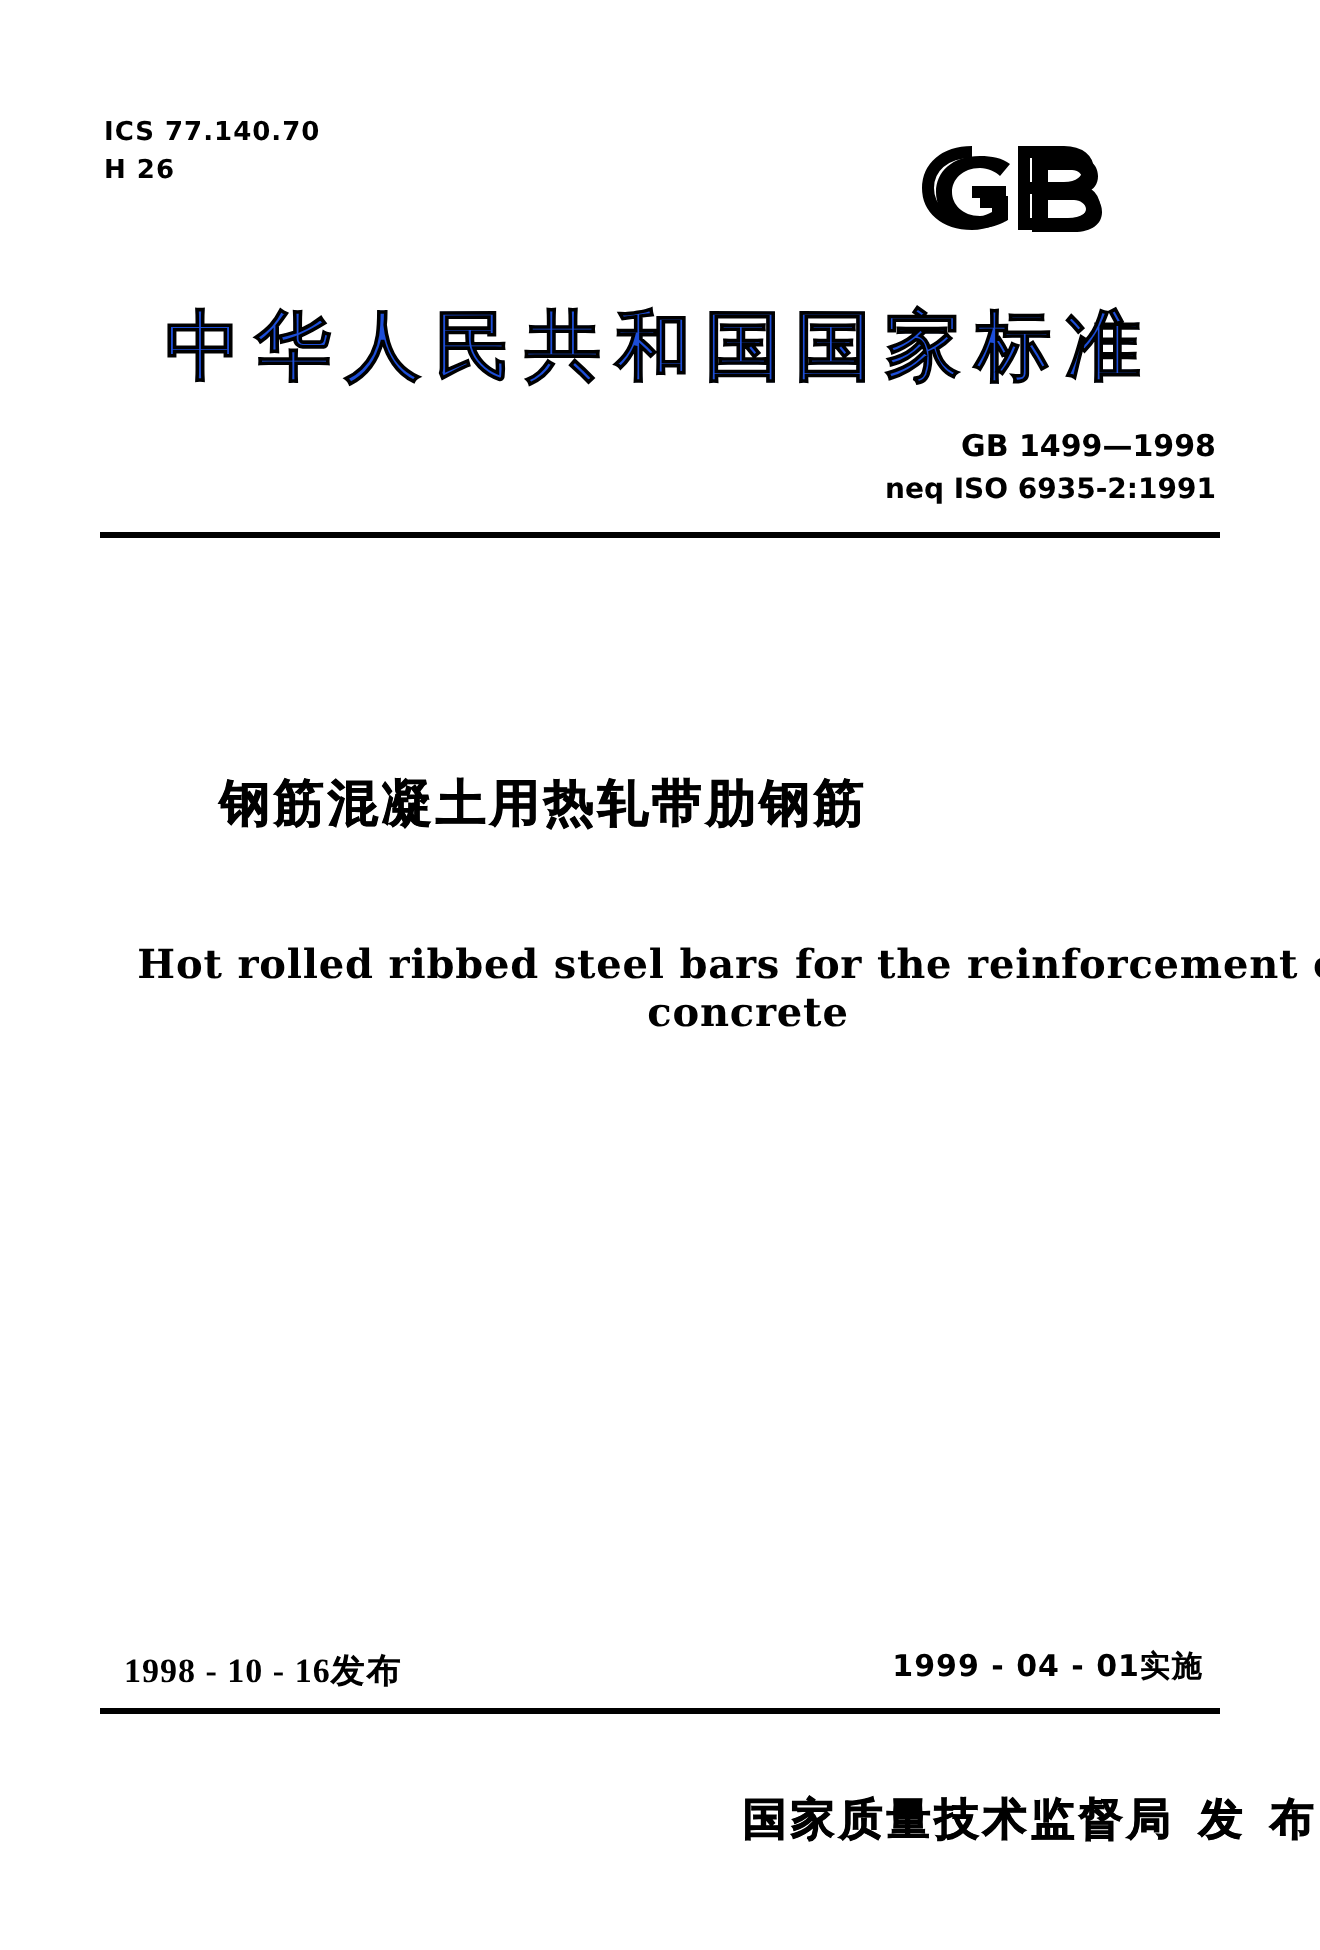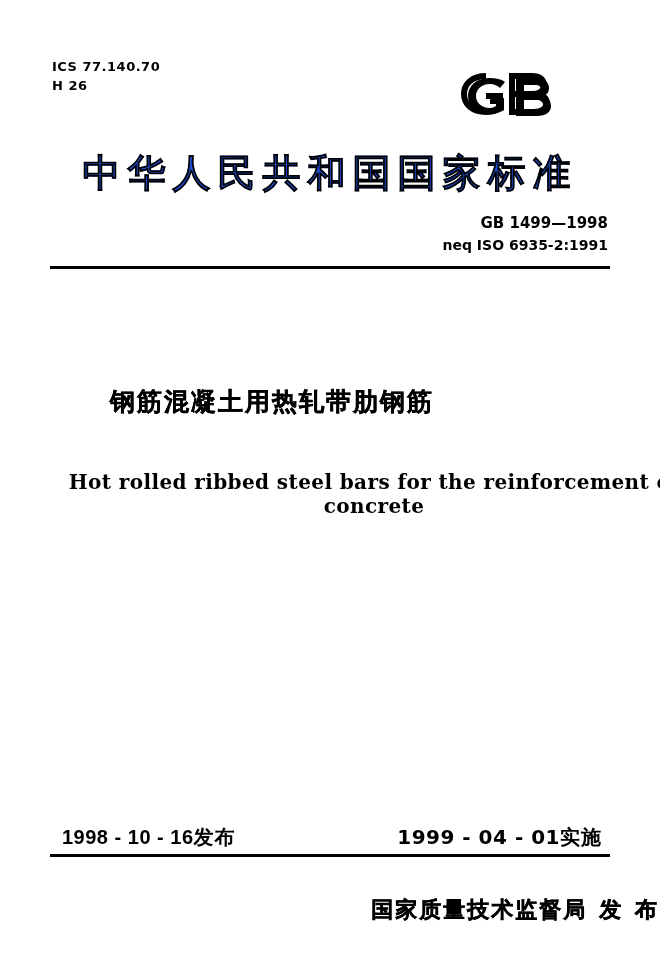--- a/index.html
+++ b/index.html
@@ -119,33 +119,33 @@
     font-size: 20px;
     letter-spacing: 0.4px;
     padding-left: 44px;
   }
 
   
   .date-issue {
     position: absolute;
     left: 62px;
     top: 824px;
-    font-family: Liberation Sans, sans-serif;
-    font-weight: bold;
-    font-size: 20px;
+    font-family: Liberation Serif, serif;
+    font-weight: bold;
+    font-size: 17px;
     letter-spacing: 0.5px;
     text-align: right;
   }
   .date-effective {
     position: absolute;
     right: 58px;
     top: 824px;
     font-family: "DejaVu Sans", sans-serif;
     font-weight: bold;
-    font-size: 20px;
+    font-size: 15px;
     letter-spacing: 0.5px;
     text-align: right;
   }
   .date-issue .cn, .date-effective .cn {
     letter-spacing: 1px;
   }
 
   
   .publisher {
     position: absolute;

